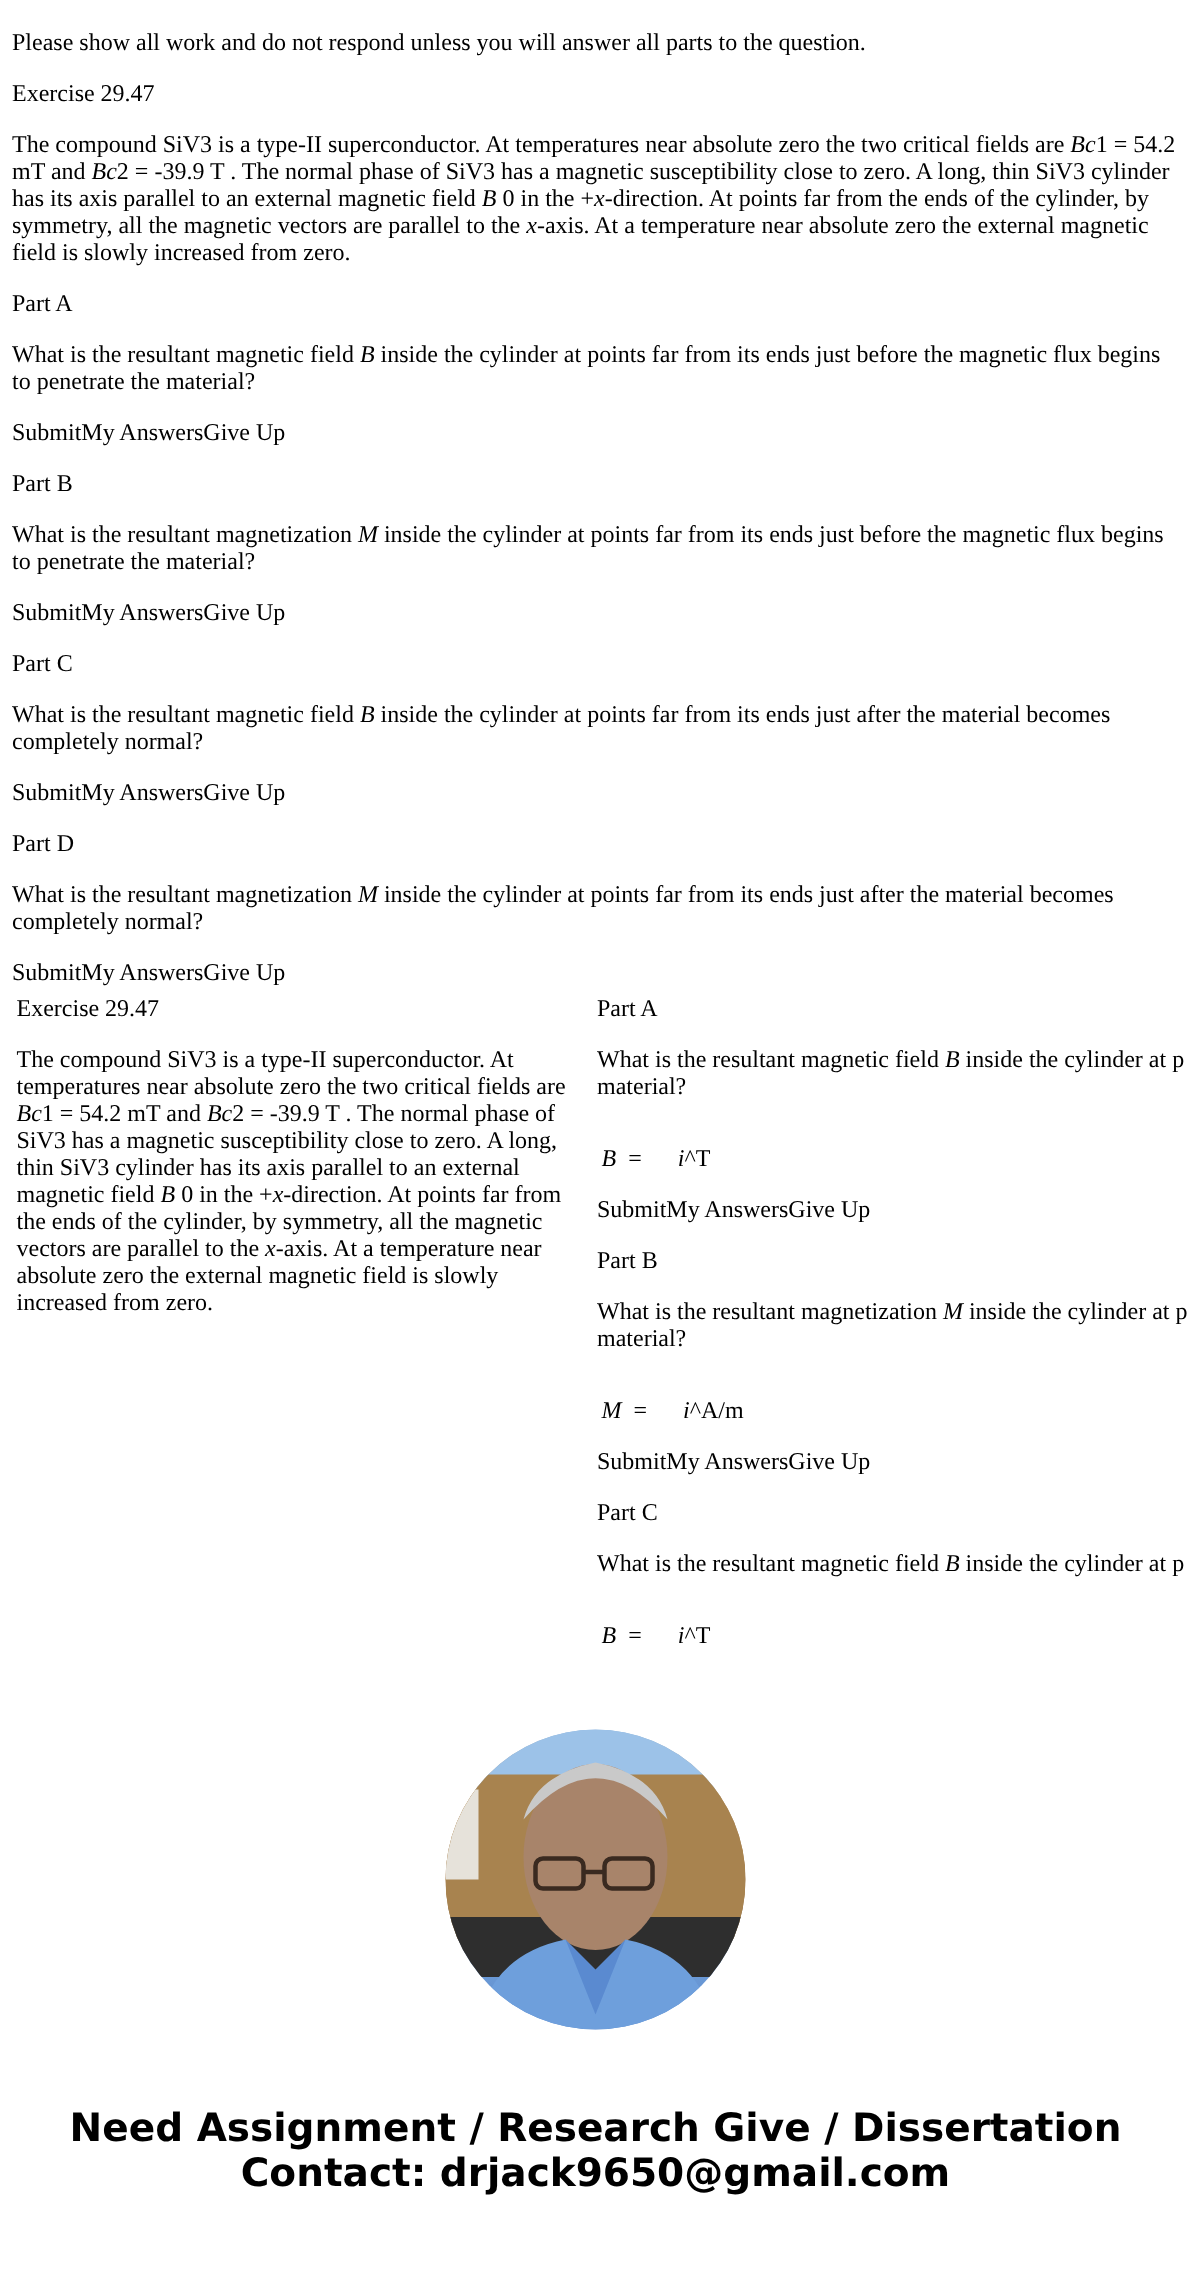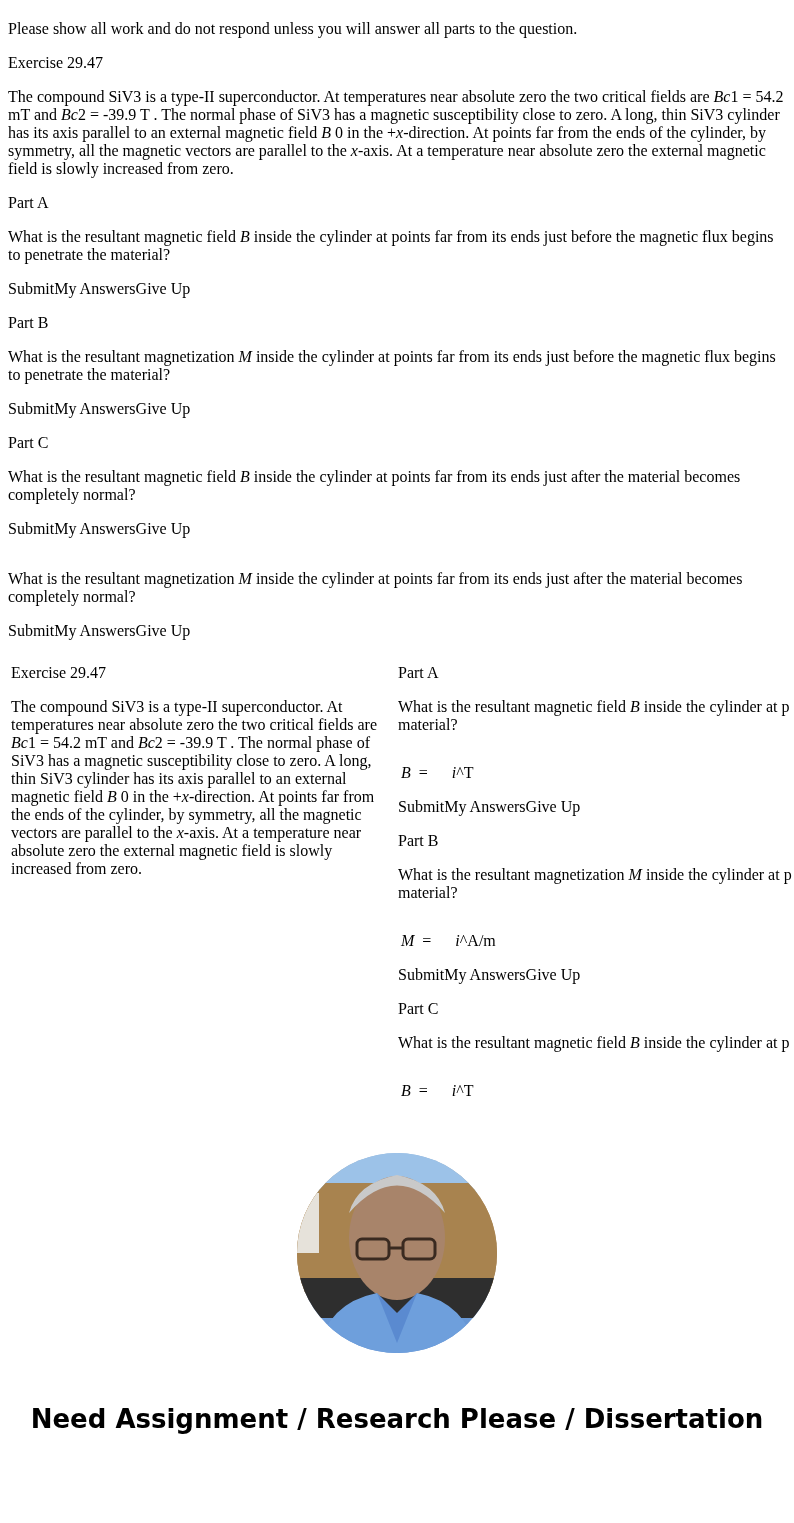--- a/index.html
+++ b/index.html
@@ -68,20 +68,21 @@
   <p class="b"><span>Submit</span><span>My Answers</span><span>Give Up</span></p>
   <div class="gap"></div>
 
   <p class="b">Part C</p>
   <div class="gap"></div>
   <p><span>What is the resultant magnetic field </span><i>B</i><span>  inside the cylinder at points far from its ends just after the material becomes completely normal?</span></p>
   <div class="gap"></div>
   <p class="b"><span>Submit</span><span>My Answers</span><span>Give Up</span></p>
   <div class="gap"></div>
 
+  <p class="b">Part D</p>
   <div class="gap"></div>
   <p><span>What is the resultant magnetization </span><i>M</i><span>  inside the cylinder at points far from its ends just after the material becomes completely normal?</span></p>
   <div class="gap"></div>
   <p class="b"><span>Submit</span><span>My Answers</span><span>Give Up</span></p>
 </div>
 
 <div class="cols">
   <div class="left-col">
     <div>Exercise 29.47</div>
     <div class="gap"></div>
@@ -142,14 +143,15 @@
     <path d="M52 60 Q100 5 148 60 Q140 30 100 22 Q60 30 52 60Z" fill="#c9c9c9"></path>
     <rect x="60" y="86" width="32" height="20" rx="5" fill="none" stroke="#3a2a20" stroke-width="3"></rect>
     <rect x="106" y="86" width="32" height="20" rx="5" fill="none" stroke="#3a2a20" stroke-width="3"></rect>
     <line x1="92" y1="95" x2="106" y2="95" stroke="#3a2a20" stroke-width="3"></line>
     <path d="M20 200 Q30 150 80 140 L100 170 L120 140 Q170 150 180 200Z" fill="#6e9fdc"></path>
     <path d="M80 140 L100 190 L120 140 L100 160Z" fill="#5a8ad0"></path>
   </svg>
 </div>
 
 <div class="ad">
-  <div>Need Assignment / Research Please / Dissertation</div>
+  <div>Need Assignment / Research Give / Dissertation</div>
+  <div>Contact: drjack9650@gmail.com</div>
 </div>
 
 </body></html>

